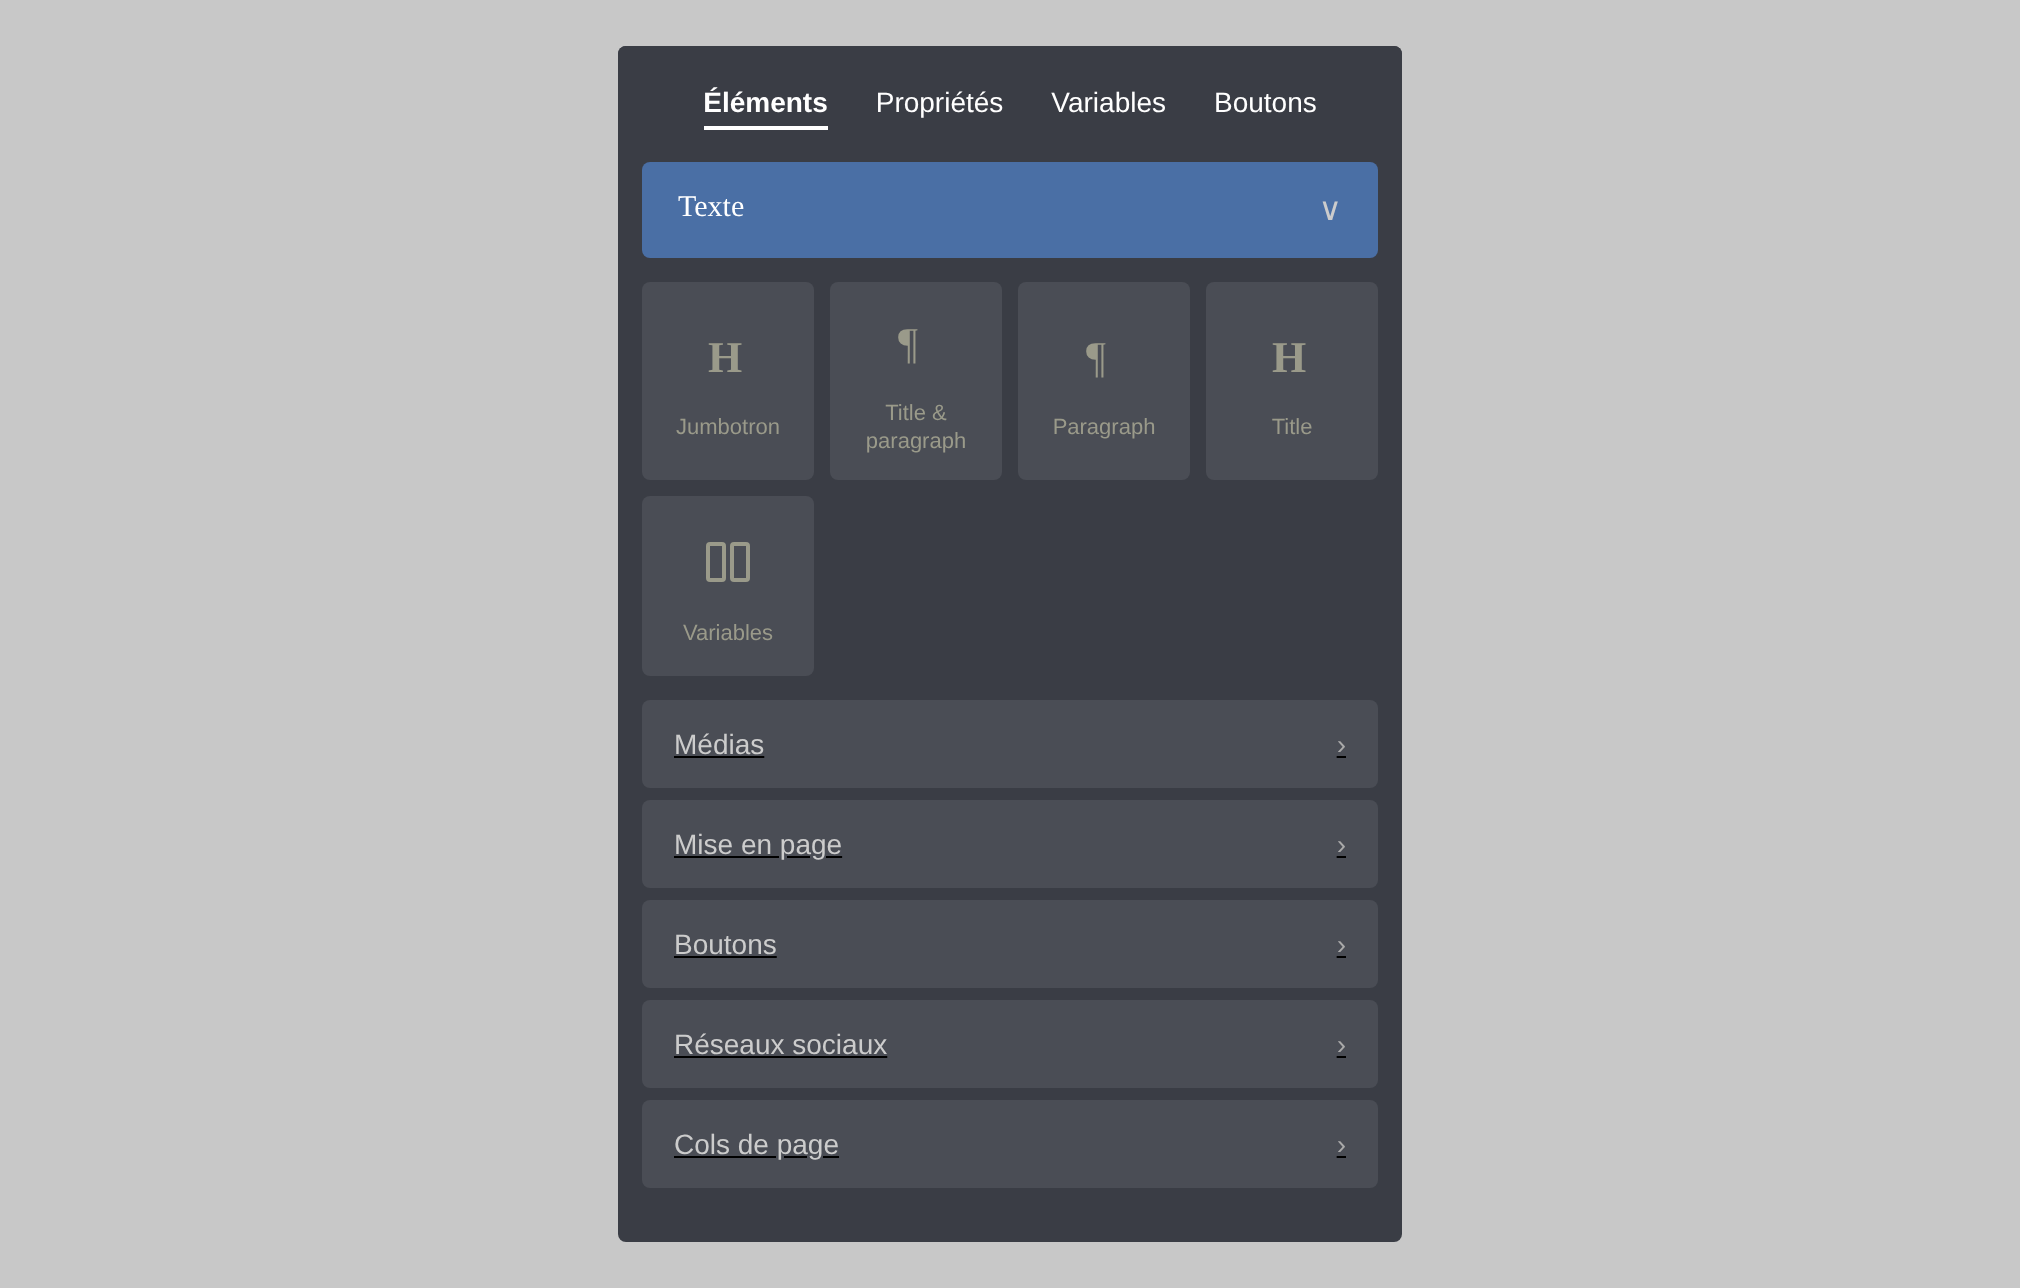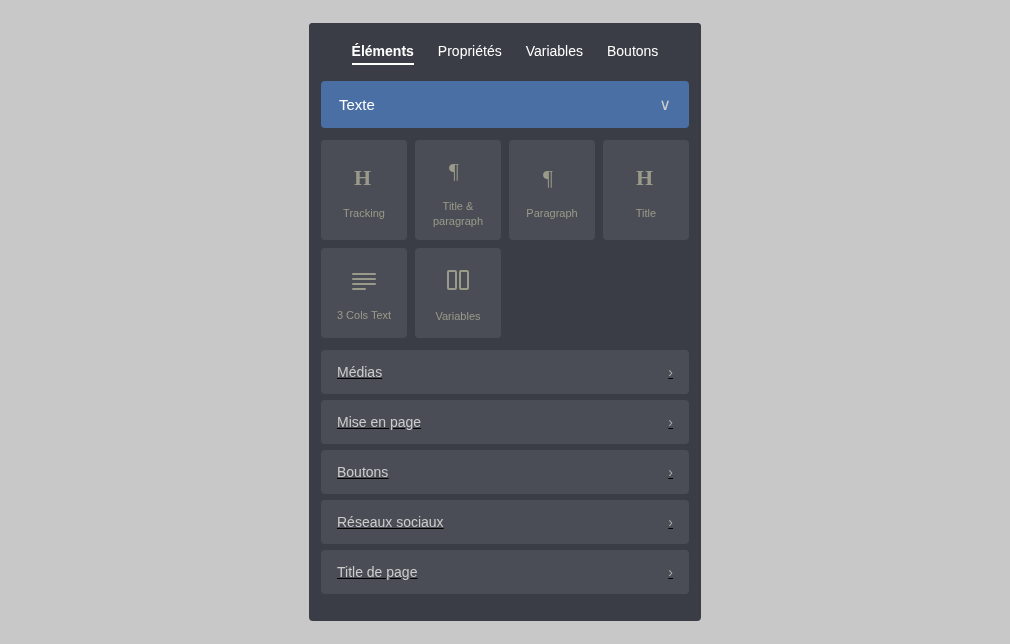--- a/index.html
+++ b/index.html
@@ -41,20 +41,21 @@
     .section-header {
       display: flex;
       align-items: center;
       justify-content: space-between;
       padding: 14px 18px;
       cursor: pointer;
       font-size: 15px;
       color: #fff;
       margin: 0 12px 4px 12px;
       border-radius: 4px;
+      font-family: Liberation Serif, serif;
     }
     .section-header.open {
       background: #4a6fa5;
     }
     .section-header .chevron {
       font-size: 16px;
       color: #ccc;
     }
     .grid-container {
       display: grid;
@@ -126,21 +127,21 @@
 
   <div class="grid-container">
 
 
     <div class="grid-item">
       <div class="icon">
         <svg width="28" height="28" viewBox="0 0 28 28" fill="none">
           <text x="4" y="22" font-size="22" fill="#9a9a8a" font-family="serif" font-weight="bold">H</text>
         </svg>
       </div>
-      <span class="label">Tracking</span>
+      <span class="label">Jumbotron</span>
     </div>
 
     <div class="grid-item">
       <div class="icon">
         <svg width="28" height="28" viewBox="0 0 28 28" fill="none">
           <text x="5" y="22" font-size="22" fill="#9a9a8a" font-family="serif">¶</text>
         </svg>
       </div>
       <span class="label">Title &amp;<br>paragraph</span>
     </div>
@@ -156,31 +157,20 @@
 
     <div class="grid-item">
       <div class="icon">
         <svg width="28" height="28" viewBox="0 0 28 28" fill="none">
           <text x="4" y="22" font-size="22" fill="#9a9a8a" font-family="serif" font-weight="bold">H</text>
         </svg>
       </div>
       <span class="label">Title</span>
     </div>
 
-    <div class="grid-item">
-      <div class="icon">
-        <svg width="28" height="24" viewBox="0 0 28 24" fill="none">
-          <rect x="2" y="4" width="24" height="2" rx="1" fill="#9a9a8a"></rect>
-          <rect x="2" y="9" width="24" height="2" rx="1" fill="#9a9a8a"></rect>
-          <rect x="2" y="14" width="24" height="2" rx="1" fill="#9a9a8a"></rect>
-          <rect x="2" y="19" width="14" height="2" rx="1" fill="#9a9a8a"></rect>
-        </svg>
-      </div>
-      <span class="label">3 Cols Text</span>
-    </div>
 
 
     <div class="grid-item">
       <div class="icon">
         <svg width="28" height="28" viewBox="0 0 28 28" fill="none">
           <rect x="4" y="5" width="8" height="18" rx="1" stroke="#9a9a8a" stroke-width="2" fill="none"></rect>
           <rect x="16" y="5" width="8" height="18" rx="1" stroke="#9a9a8a" stroke-width="2" fill="none"></rect>
         </svg>
       </div>
       <span class="label">Variables</span>
@@ -204,19 +194,19 @@
       <span>Boutons</span>
       <span class="arrow">›</span>
     </div>
 
     <div class="collapsible-item">
       <span>Réseaux sociaux</span>
       <span class="arrow">›</span>
     </div>
 
     <div class="collapsible-item">
-      <span>Title de page</span>
+      <span>Cols de page</span>
       <span class="arrow">›</span>
     </div>
 
   </div>
 
 </div>
 
 </body></html>

